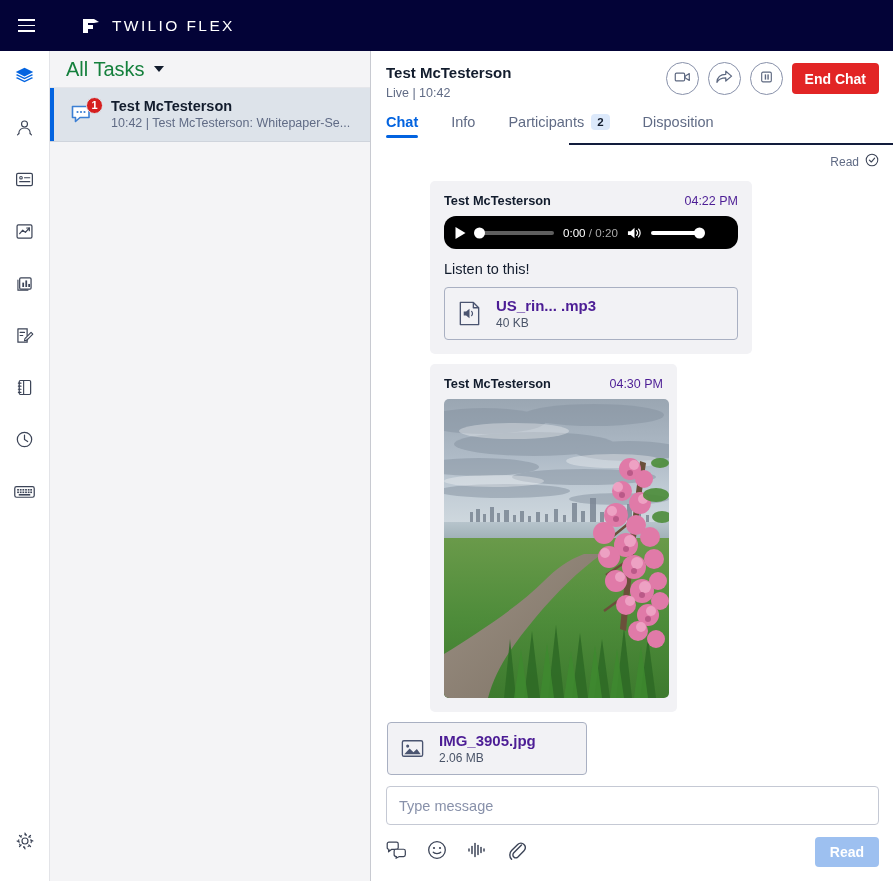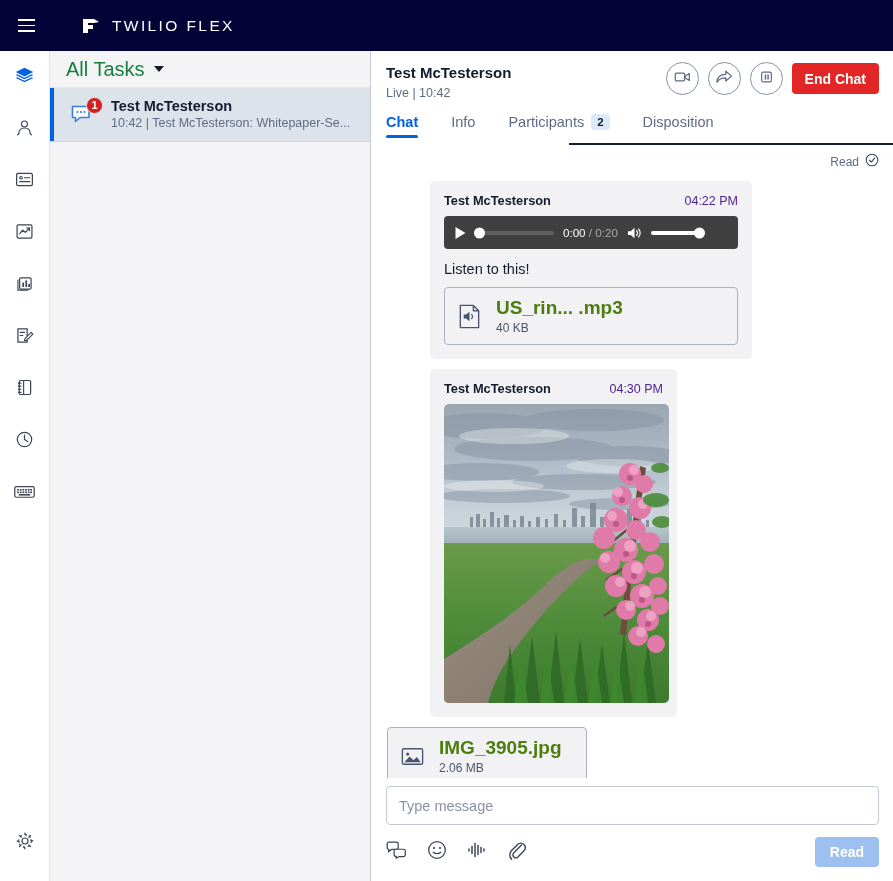--- a/index.html
+++ b/index.html
@@ -141,21 +141,21 @@
   }
   .bubble-head {
     display: flex; align-items: baseline; justify-content: space-between;
     margin-bottom: 8px;
   }
   .bubble-author { font-size: 12.8px; font-weight: 700; color: #121c2d; }
   .bubble-time { font-size: 12.5px; color: #4c1d95; }
 
   
   .audio-player {
-    height: 33px; background: #404040; border-radius: 4px;
+    height: 33px; background: #000000; border-radius: 12px;
     display: flex; align-items: center; padding: 0 10px; gap: 9px;
   }
   .ap-play { width: 13px; height: 14px; cursor: pointer; flex: 0 0 auto; }
   .ap-track {
     position: relative; width: 78px; height: 4px; background: #5f5f5f;
     border-radius: 2px; flex: 0 0 auto; cursor: pointer;
   }
   .ap-knob {
     position: absolute; left: 0; top: 50%; transform: translate(-2px,-50%);
     width: 11px; height: 11px; border-radius: 50%; background: #ffffff;
@@ -173,21 +173,21 @@
   }
 
   .bubble-body { font-size: 14.5px; color: #121c2d; margin: 12px 0 10px 0; }
 
   .attachment {
     display: flex; align-items: center; gap: 13px;
     border: 1px solid #a9b0c2; border-radius: 4px; background: #f2f2f5;
     padding: 9px 11px; cursor: pointer;
   }
   .att-icon { width: 27px; height: 27px; flex: 0 0 auto; }
-  .att-name { font-size: 19px; font-weight: 700; color: #4d7c0f; }
+  .att-name { font-size: 15px; font-weight: 700; color: #4c1d95; }
   .att-size { font-size: 12px; color: #4a5468; margin-top: 2px; }
 
   
   .photo-bubble { width: 247px; }
   .photo {
     width: 225px; height: 299px; border-radius: 5px; overflow: hidden;
     display: block; margin-top: 2px;
   }
   .att-card-outside {
     display: flex; align-items: center; gap: 13px;

